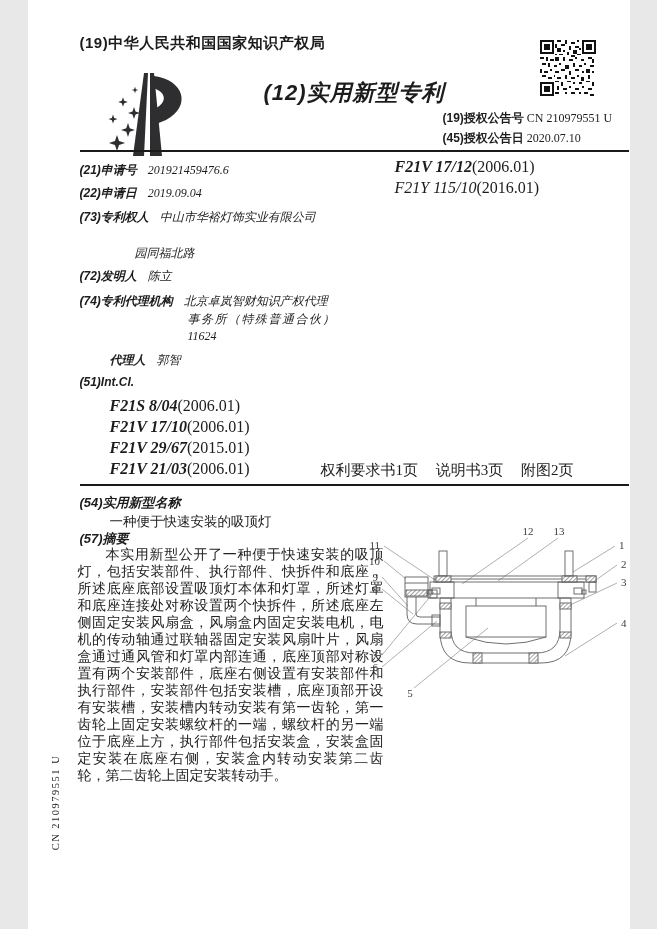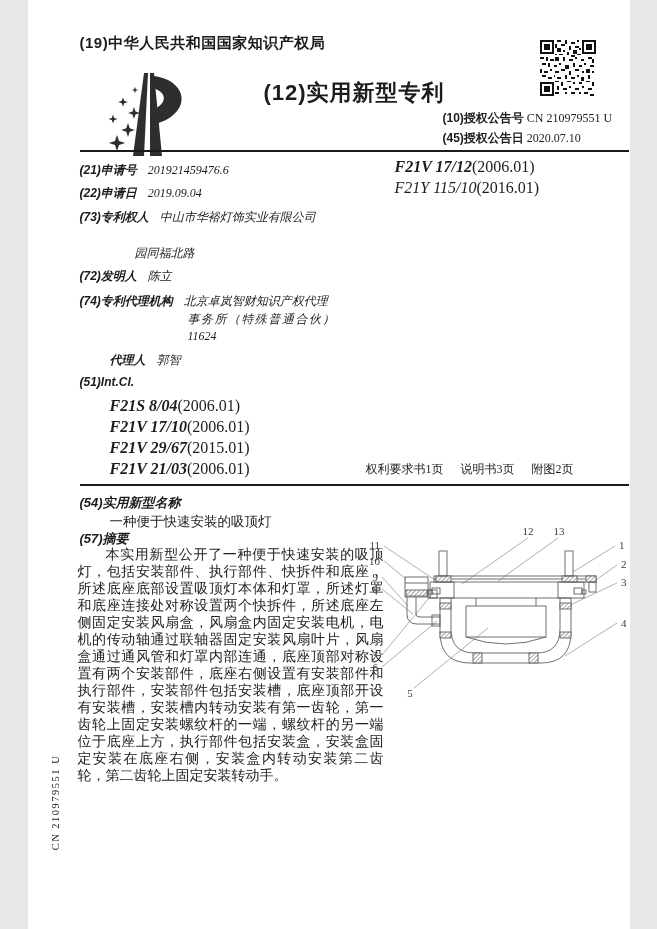--- a/index.html
+++ b/index.html
@@ -5,29 +5,29 @@
   html,body{margin:0;padding:0;background:#e8e8e8;}
   .page{
     position:relative;width:602px;height:929px;background:#ffffff;
     font-family:"Liberation Serif","DejaVu Serif",serif;color:#1c1c1c;
     overflow:hidden;margin:0 auto;
   }
   .abs{position:absolute;}
   .label{font-family:"Liberation Sans","DejaVu Sans",sans-serif;font-weight:700;}
   .val{font-family:"Liberation Serif","DejaVu Serif",serif;font-weight:400;}
   .office-line{left:52px;top:34px;font-size:15px;letter-spacing:.5px;}
-  .doc-title{left:236px;top:78px;font-size:22px;letter-spacing:1px;}
+  .doc-title{left:236px;top:78px;font-size:22px;letter-spacing:1px;font-style:italic;}
   .pub-row{font-size:12px;white-space:nowrap;}
   .rule{position:absolute;left:52px;width:549px;height:2px;background:#1a1a1a;}
   .biblio-row{font-size:12px;white-space:nowrap;font-style:italic;}
   .biblio-row .label{margin-right:8px;}
   .code-line{font-size:16px;white-space:nowrap;}
   .code-it{font-style:italic;font-weight:700;}
   .code-it2{font-style:italic;}
-  .pages-line{font-size:12px;white-space:nowrap;}
+  .pages-line{font-size:15px;white-space:nowrap;}
   .pages-line span{margin-left:14px;}
   .sec-label{font-size:13px;font-style:italic;}
   .abstract{
     left:50px;top:546px;width:306px;font-size:14px;line-height:17px;
     text-align:justify;text-indent:2em;color:#222;
   }
   .vertical-id{
     left:-38px;top:797px;width:130px;text-align:center;
     transform:rotate(-90deg);font-size:10.5px;letter-spacing:1.5px;color:#222;
     font-family:"Liberation Serif","DejaVu Serif",serif;white-space:nowrap;
@@ -147,21 +147,21 @@
           <rect x="13" y="27" width="1" height="1"></rect>
           <rect x="16" y="27" width="2" height="1"></rect>
           <rect x="20" y="27" width="1" height="1"></rect>
           <rect x="23" y="27" width="2" height="1"></rect>
           <rect x="26" y="28" width="2" height="1"></rect>
       </g>
     </svg>
   </div>
 
   <div class="abs pub-row" style="left:415px;top:110px;">
-    <span class="label">(10)授权公告号</span>
+    <span class="label">(19)授权公告号</span>
     <span class="val">CN 210979551 U</span>
   </div>
   <div class="abs pub-row" style="left:415px;top:130px;">
     <span class="label">(45)授权公告日</span>
     <span class="val">2020.07.10</span>
   </div>
 
   <div class="rule" style="top:150px;"></div>
 
   <div class="abs biblio-row" style="left:52px;top:162px;">

